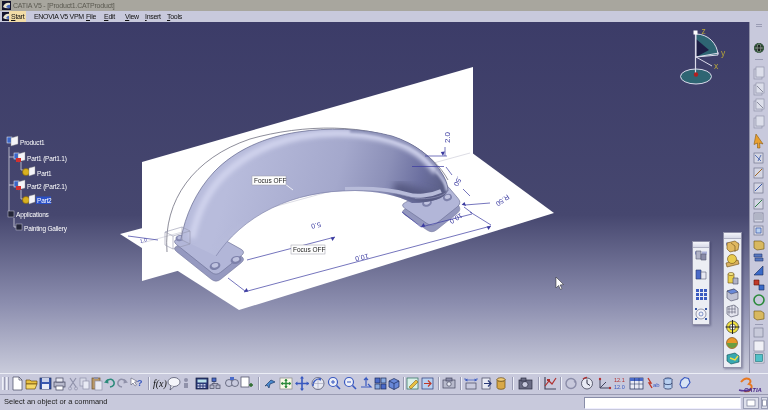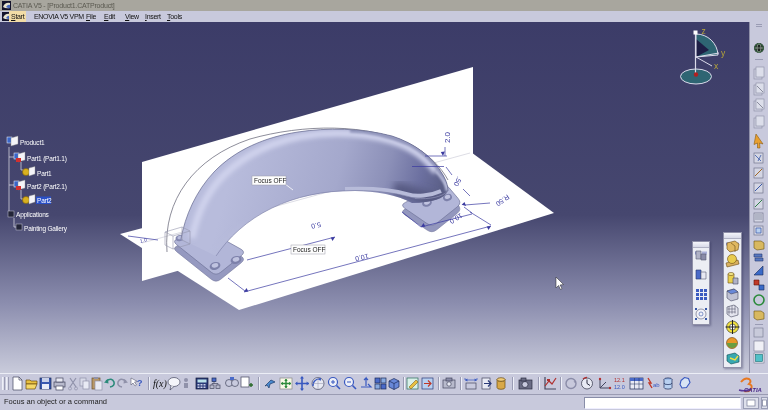--- a/index.html
+++ b/index.html
@@ -558,21 +558,21 @@
     <path d="M681,6.5 l3.5,-3 l4,1 l1.5,4 l-3.5,5 l-4.5,0.5 l-2,-3.5 z" fill="#d8e4f4" stroke="#3858c0" stroke-width="1.1"></path>
 
     <g>
       <path d="M741,8 q4,-5 8,-3 q3,2 0,5 q4,1 2,5 q-2,3 -7,2" fill="none" stroke="#e87820" stroke-width="2"></path>
       <path d="M739,16 q6,2 12,-1" fill="none" stroke="#5a3a9a" stroke-width="1.4"></path>
       <text x="744" y="18" font-size="6" font-weight="bold" font-style="italic" fill="#4a2a8a">CATIA</text>
     </g>
   </g>
  </svg></div>
  <div id="statusbar">
-   <div class="msg">Focus an object or a command</div>
+   <div class="msg">Select an object or a command</div>
    <div class="inp"></div>
    <div class="btn1"><svg width="14" height="10">
           <rect x="3" y="2" width="8" height="6" fill="#fff" stroke="#777c98" stroke-width="0.7"></rect>
         </svg></div>
    <div class="btn2"><svg width="5" height="10">
           <rect x="0.5" y="2" width="4" height="6" fill="#fff" stroke="#777c98" stroke-width="0.7"></rect>
         </svg></div>
  </div>
 </div>
 

